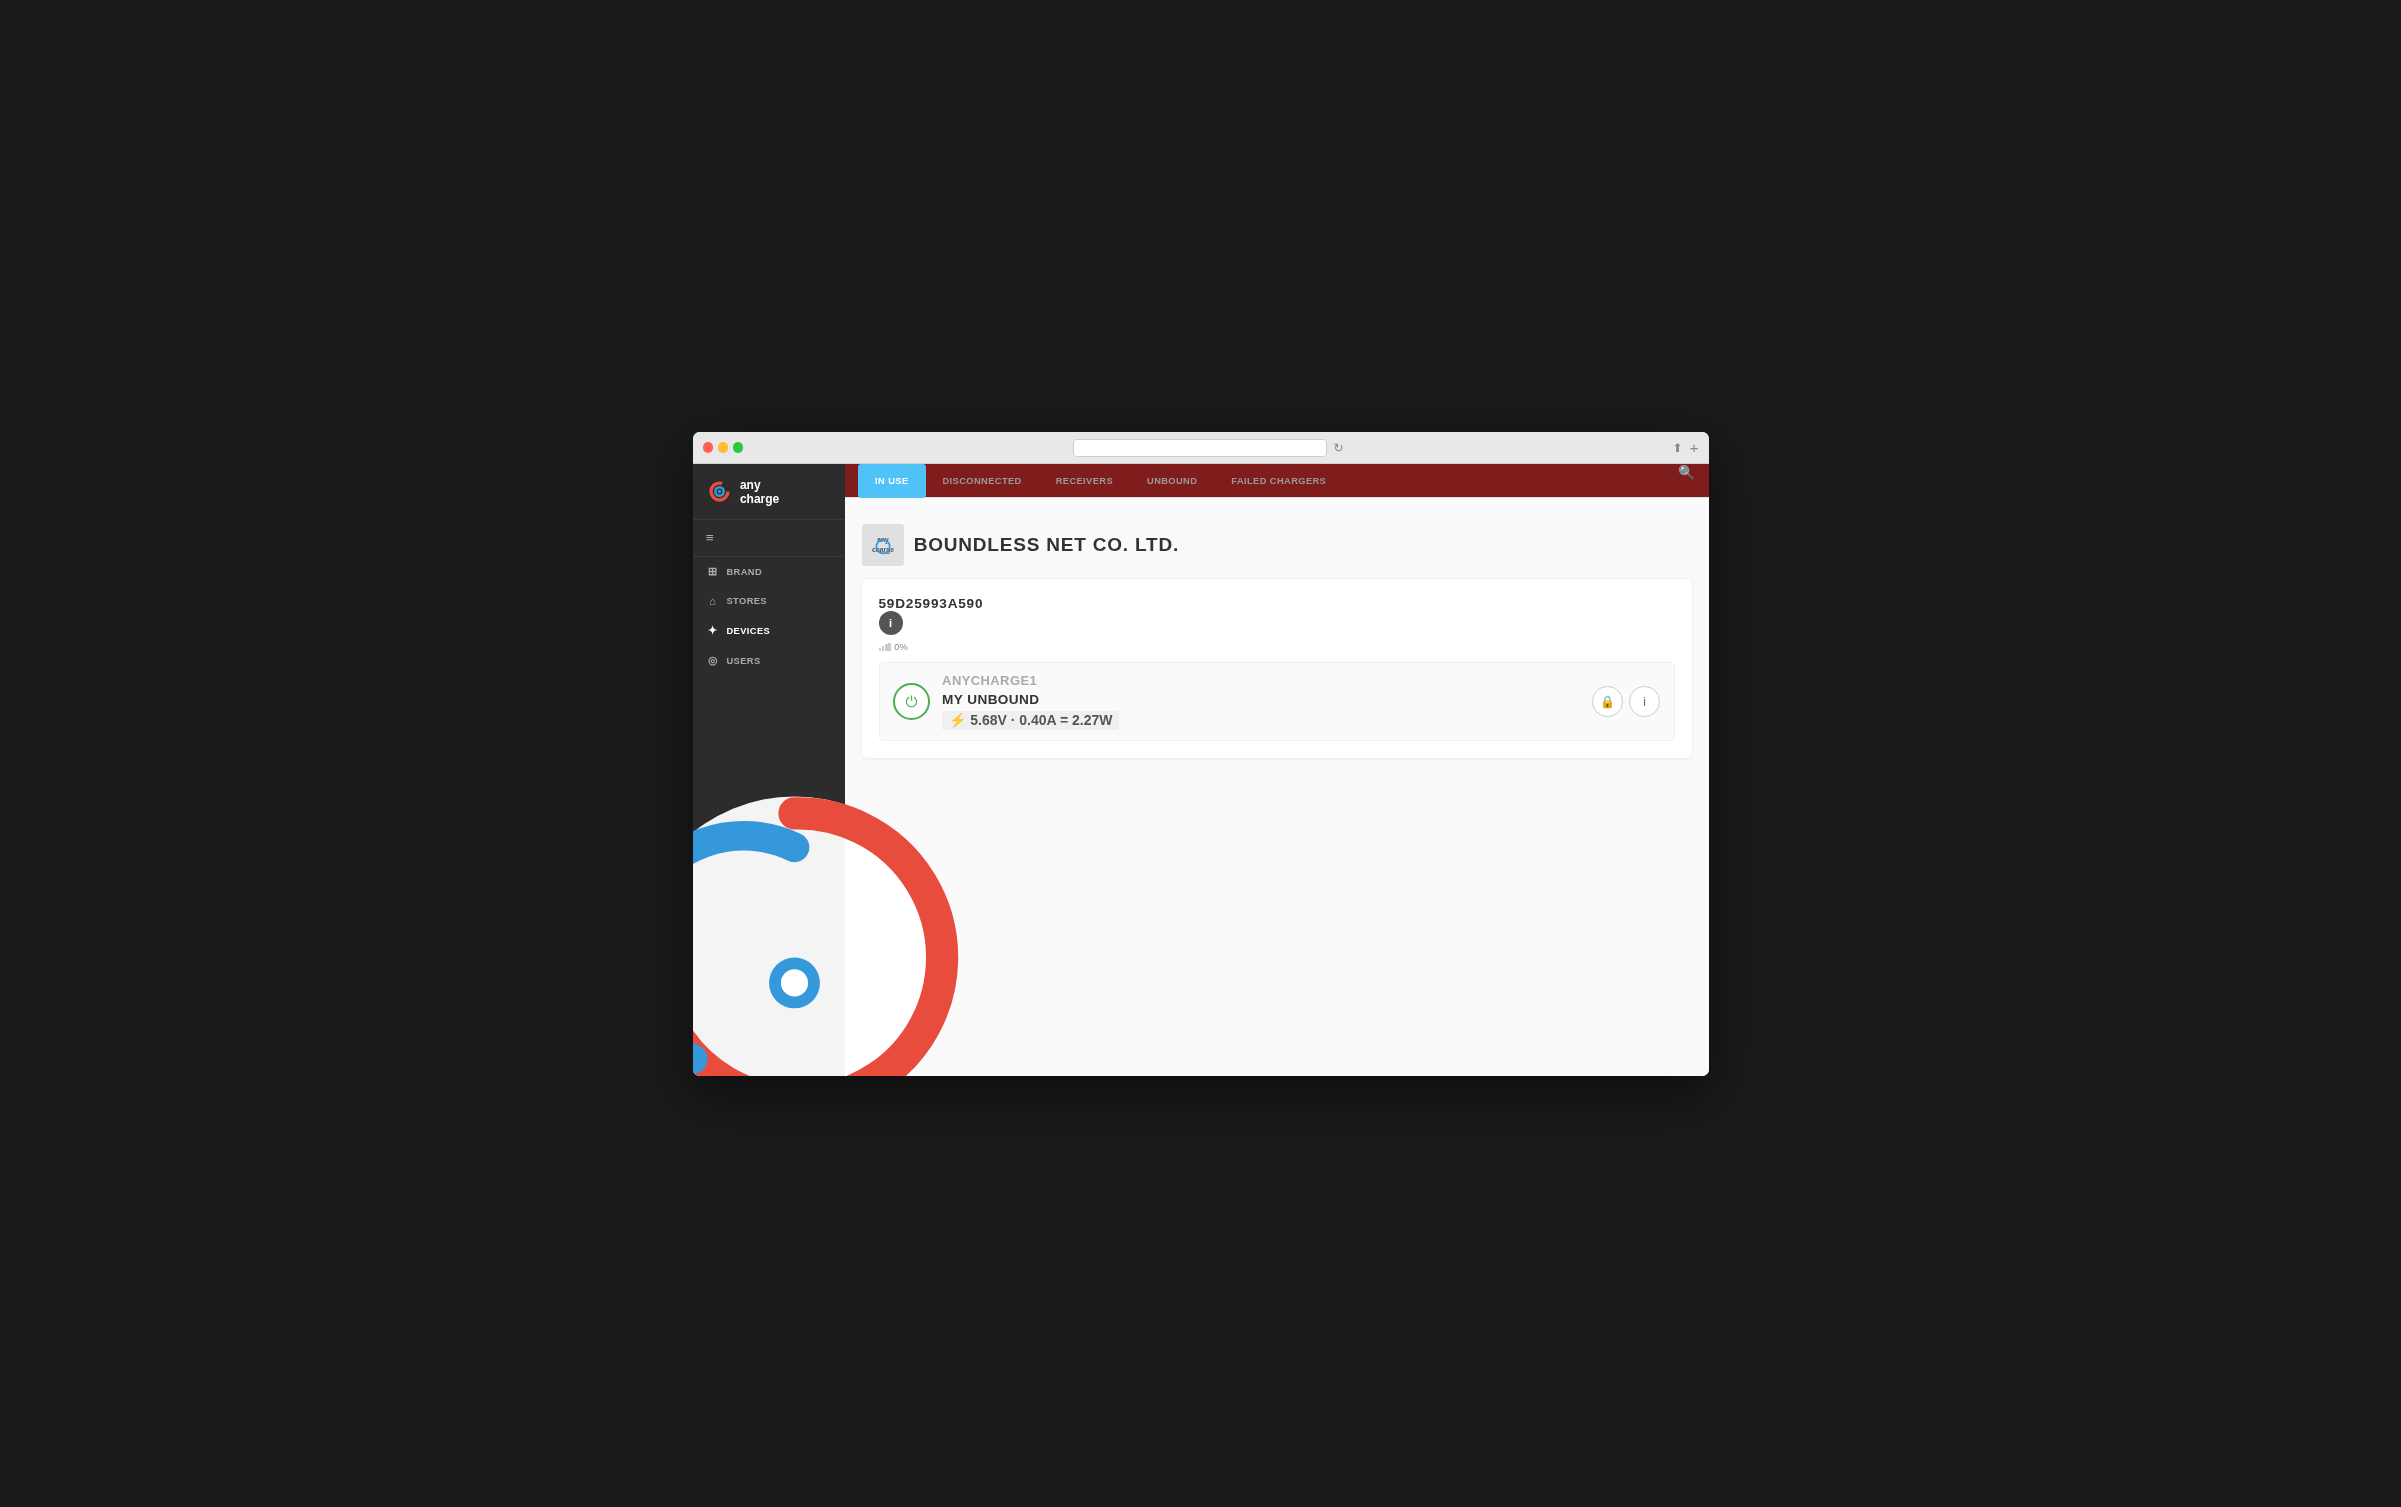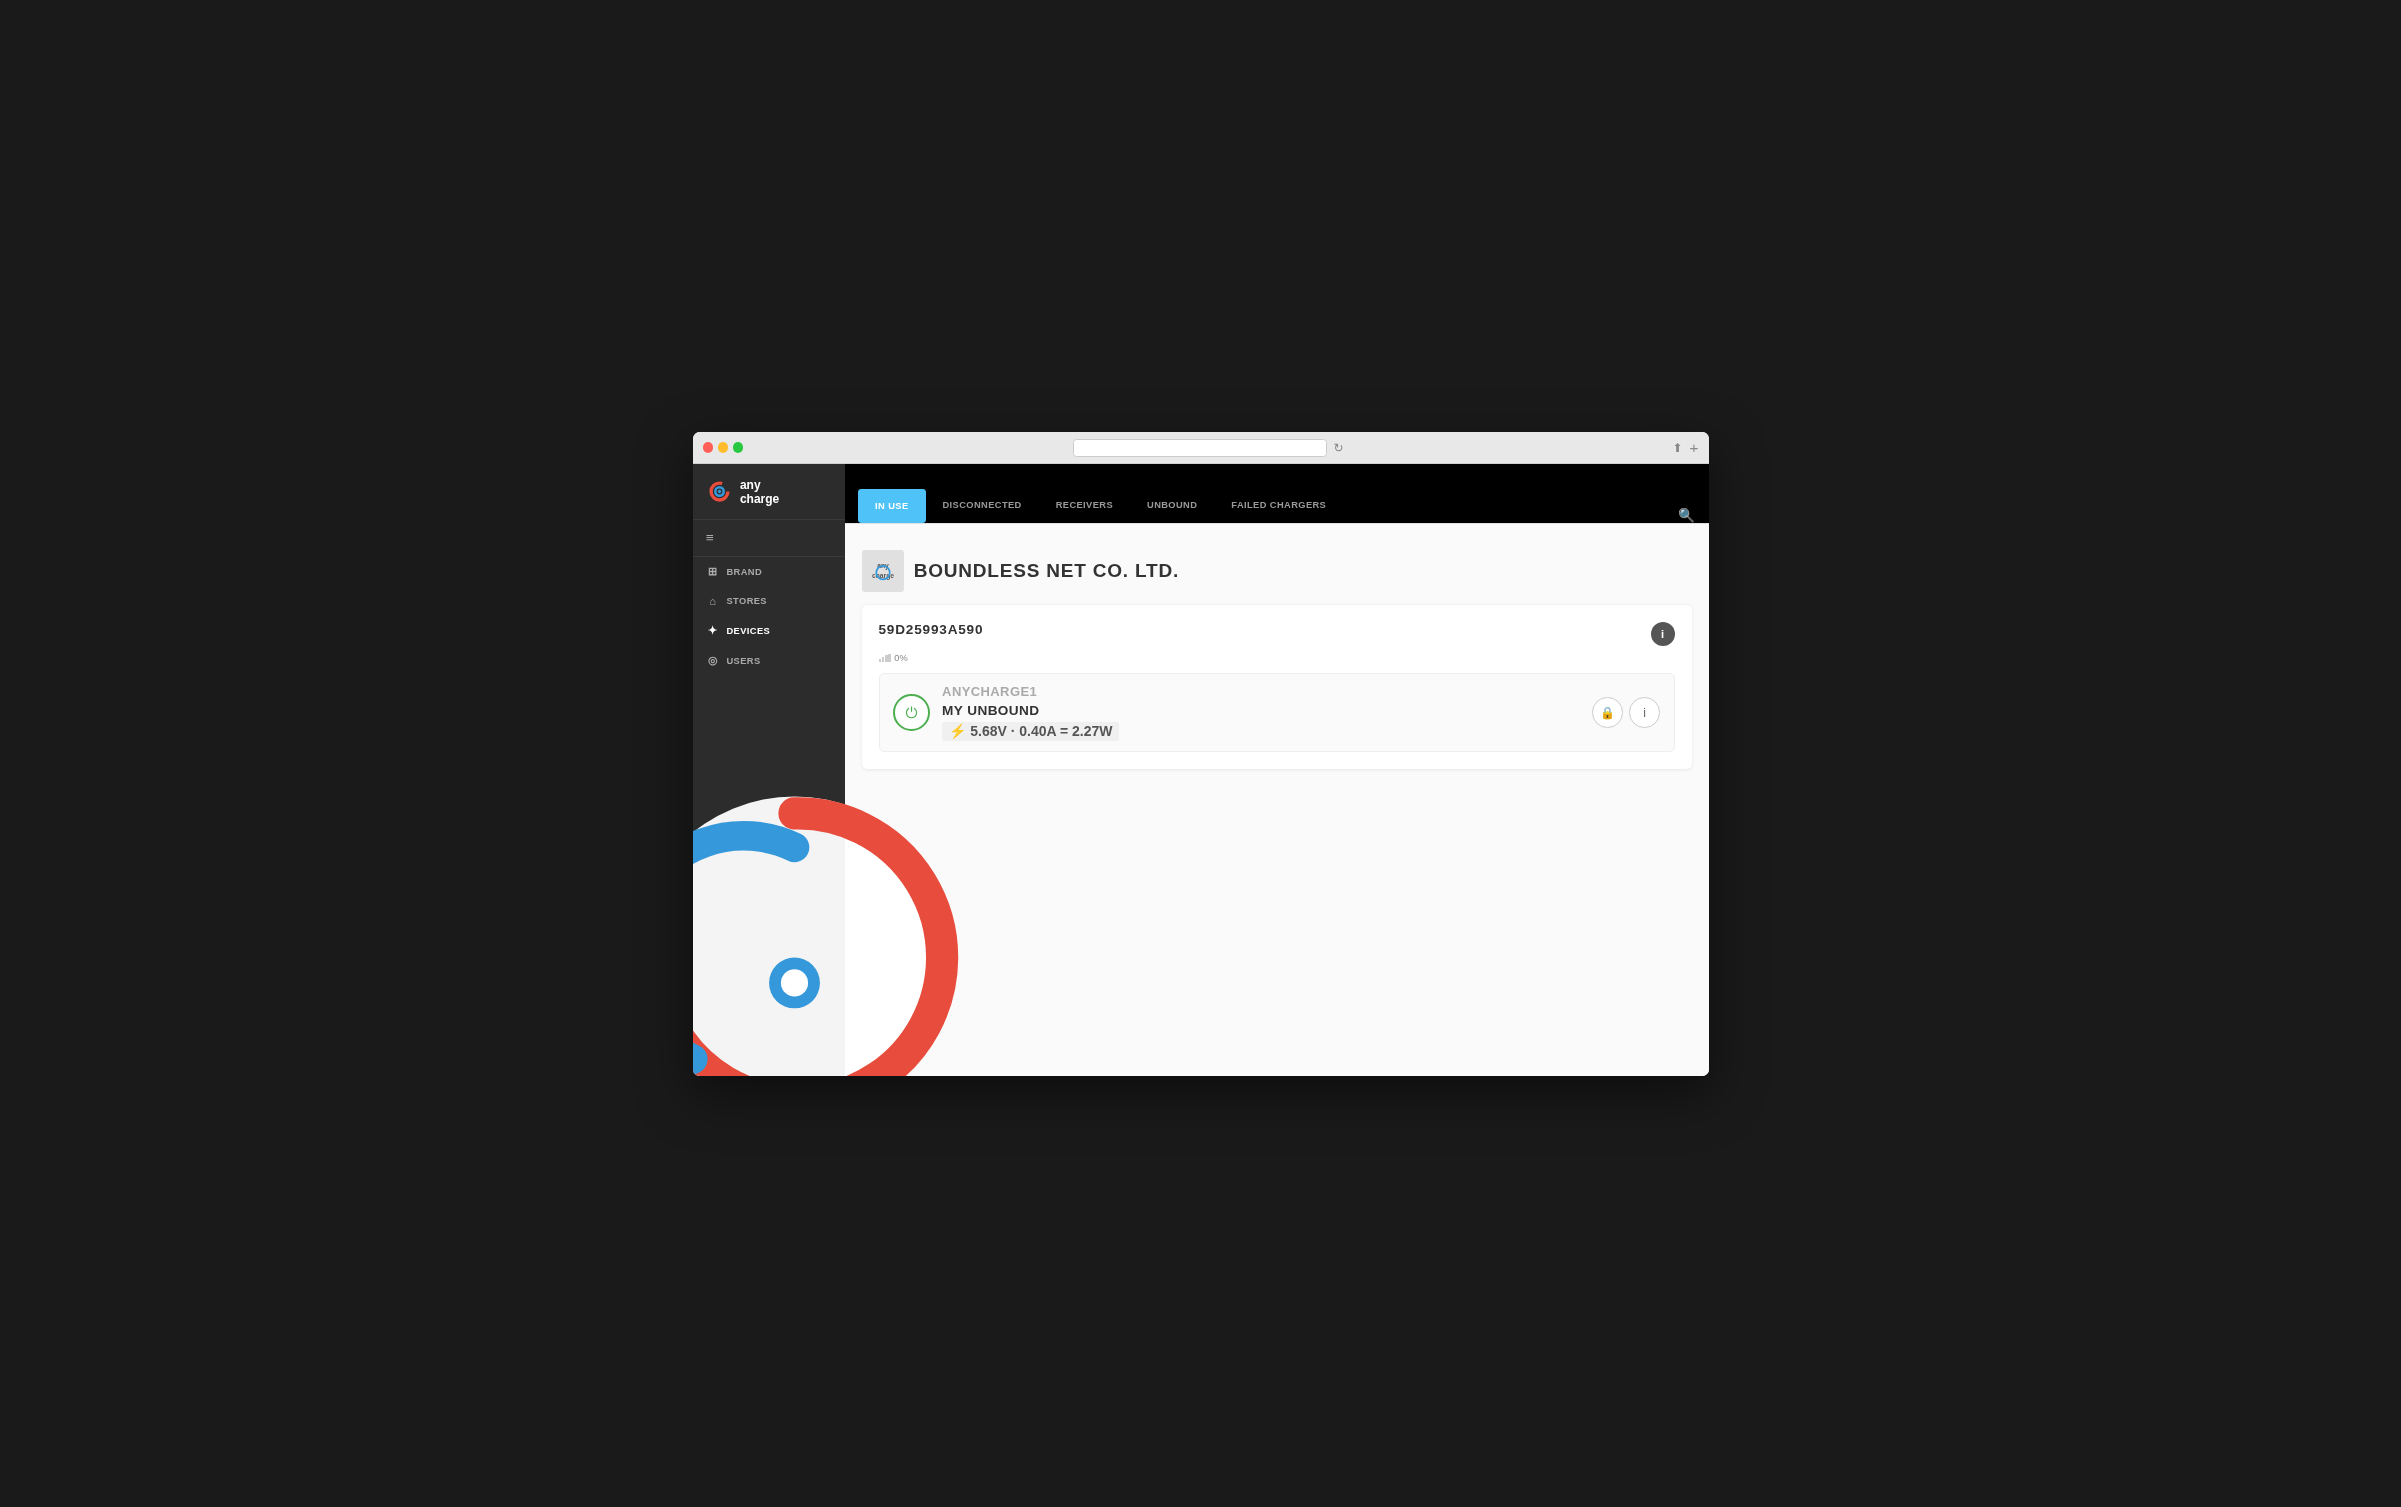--- a/index.html
+++ b/index.html
@@ -155,26 +155,26 @@
     .main-content {
       flex: 1;
       background: #fafafa;
       display: flex;
       flex-direction: column;
       overflow: hidden;
     }
 
     
     .tabs-bar {
-      background: #000000;
+      background: #7f1d1d;
       border-bottom: 0.8px solid #e0e0e0;
       display: flex;
-      align-items: flex-end;
+      align-items: flex-start;
       padding: 0 13.6px;
-      height: 60px;
+      height: 34px;
       flex-shrink: 0;
     }
     .tab {
       padding: 12px 17px;
       font-size: 9.3px;
       font-weight: 600;
       letter-spacing: 0.4px;
       text-transform: uppercase;
       color: #999;
       cursor: pointer;
@@ -232,20 +232,21 @@
       border-radius: 5.1px;
       padding: 17px;
       margin-bottom: 13.6px;
       box-shadow: 0 0.8px 3.4px rgba(0,0,0,0.08);
     }
     .device-header {
       display: flex;
       align-items: flex-start;
       justify-content: space-between;
       margin-bottom: 6.8px;
+      flex-direction: column;
     }
     .device-id {
       font-size: 13.6px;
       font-weight: 700;
       color: #333;
       letter-spacing: 0.8px;
     }
     .device-info-btn {
       width: 24px;
       height: 24px;

